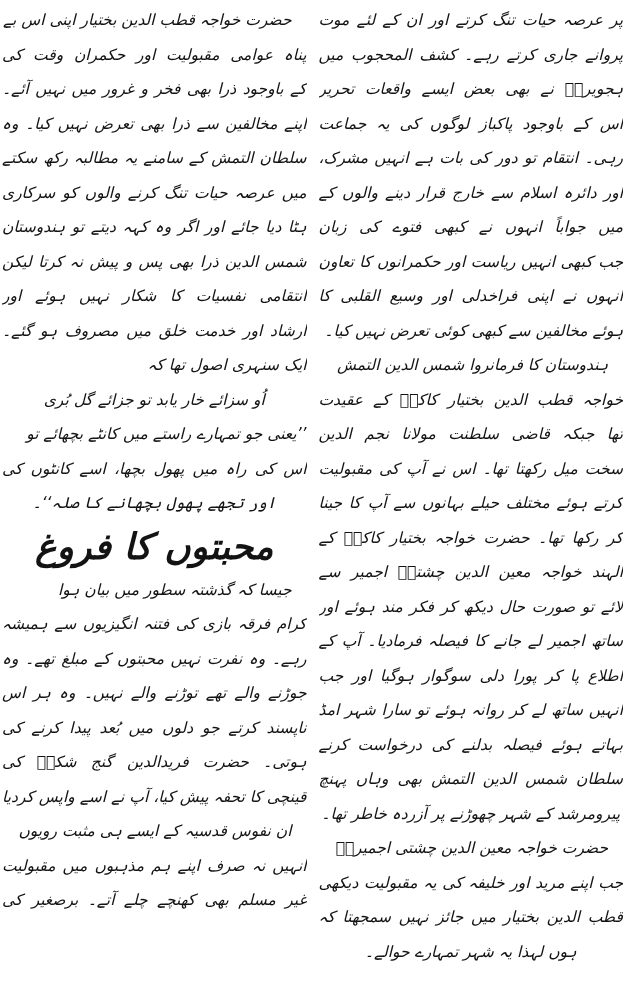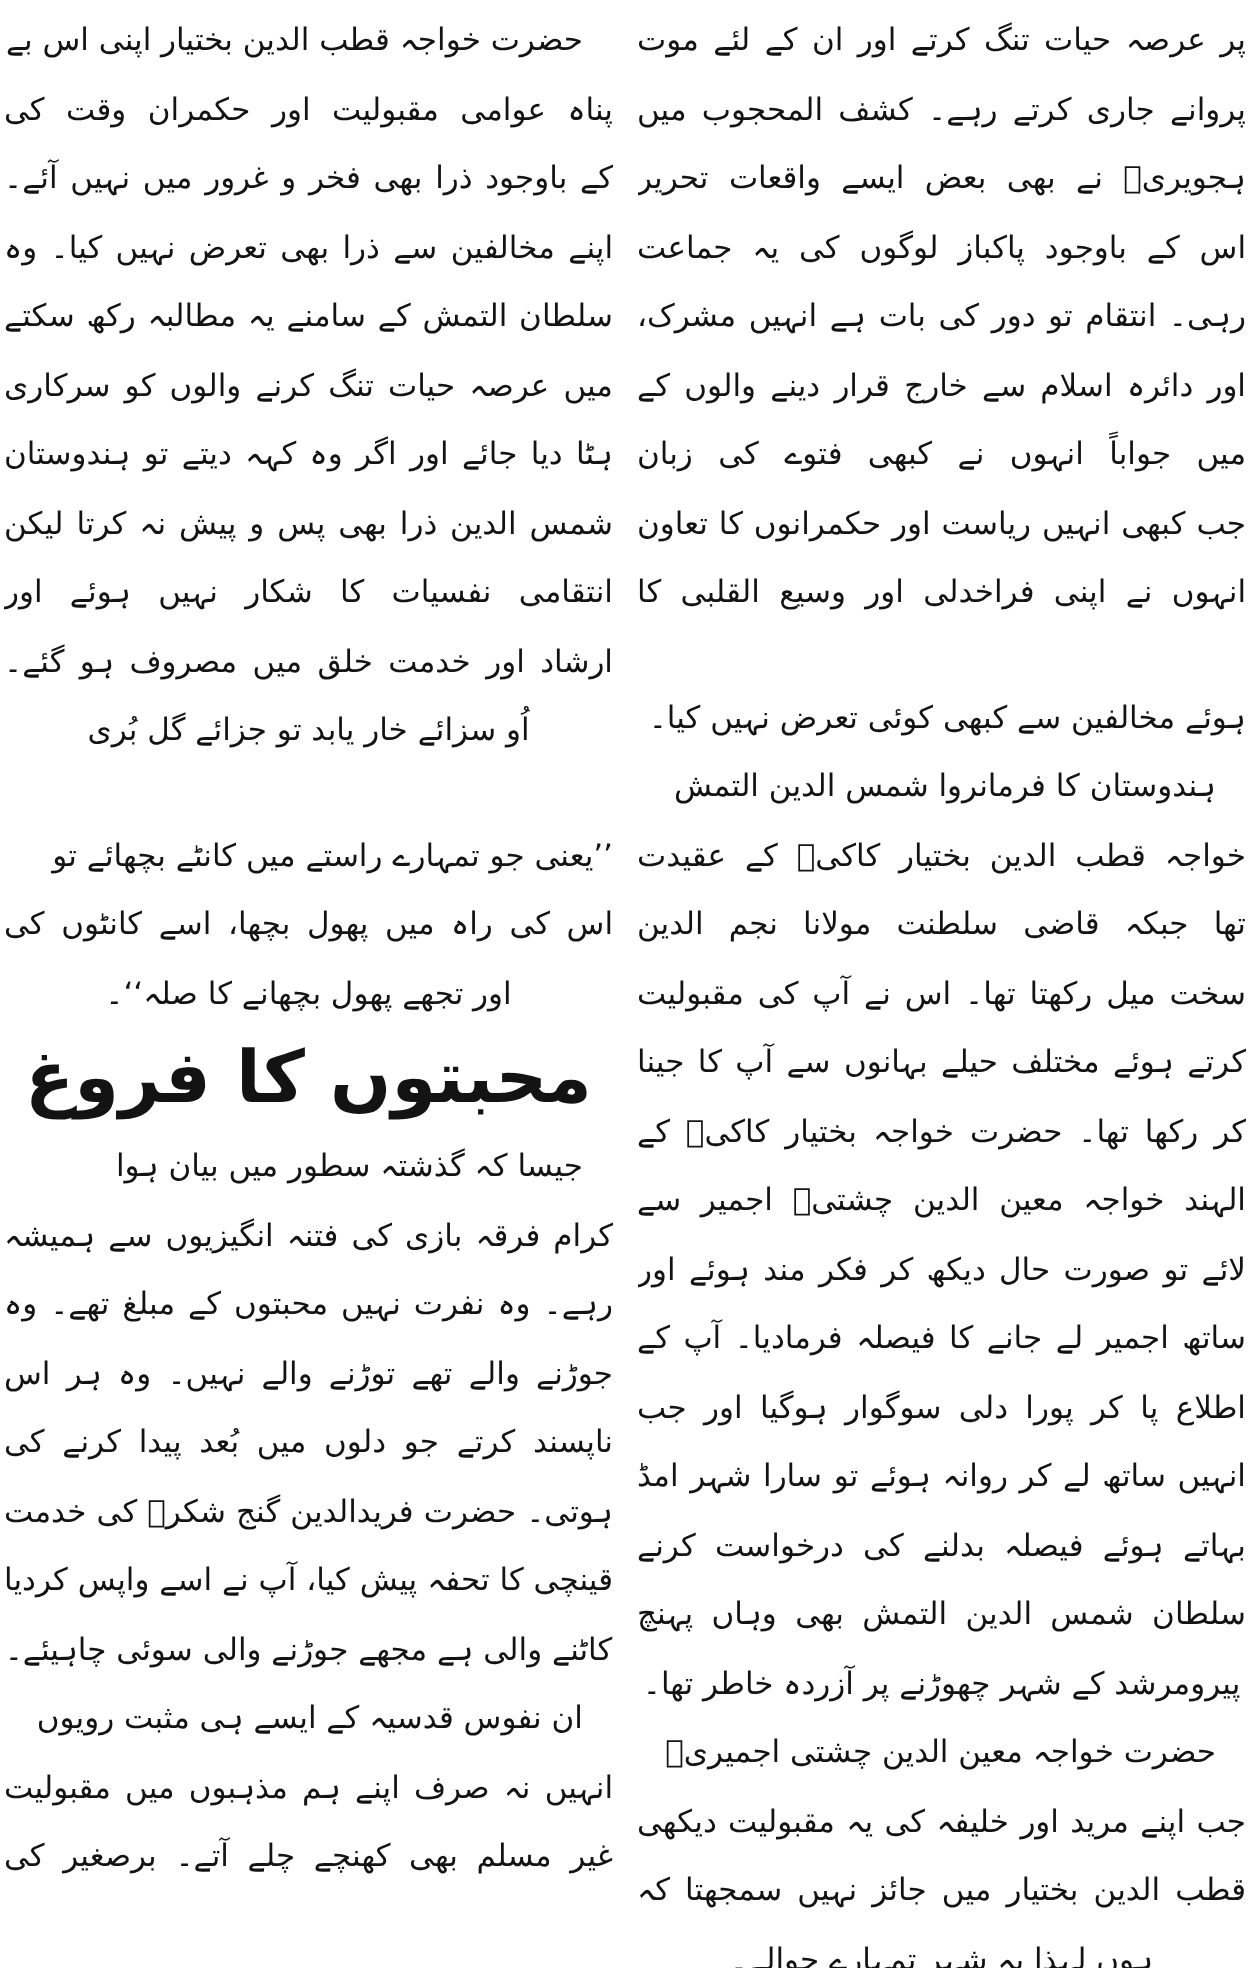--- a/index.html
+++ b/index.html
@@ -15,33 +15,34 @@
   .page {
     box-sizing: border-box;
     width: 625px; height: 984px;
     padding: 3px 2px 0 2px;
     display: flex;
     gap: 12px;
   }
   .col {
     flex: 1 1 0;
     min-width: 0;
+    font-style: italic;
   }
   .line {
     font-size: 15.5px;
     height: 34.5px;
     line-height: 34.5px;
     overflow: hidden;
     direction: rtl;
     unicode-bidi: isolate;
   }
   
   .j { text-align: justify; text-align-last: justify; }
   
-  .r { text-align: right; text-align-last: right; margin-top: 28px; }
+  .r { text-align: right; text-align-last: right; }
   
   .start { text-align: right; text-align-last: right; padding-right: 15px; }
   
   .c { text-align: center; text-align-last: center; }
   
   .e { text-align: center; text-align-last: center; }
   .heading {
     font-size: 36px;
     font-weight: bold;
     height: 52px;
@@ -89,30 +90,30 @@
       <div class="line start">حضرت خواجہ قطب الدین بختیار اپنی اس بے</div>
       <div class="line j">پناہ عوامی مقبولیت اور حکمران وقت کی عقیدت و نیاز مندی</div>
       <div class="line j">کے باوجود ذرا بھی فخر و غرور میں نہیں آئے۔ انہوں نے</div>
       <div class="line j">اپنے مخالفین سے ذرا بھی تعرض نہیں کیا۔ وہ چاہتے تو</div>
       <div class="line j">سلطان التمش کے سامنے یہ مطالبہ رکھ سکتے تھے کہ مجھ پر دلی</div>
       <div class="line j">میں عرصہ حیات تنگ کرنے والوں کو سرکاری عہدوں سے</div>
       <div class="line j">ہٹا دیا جائے اور اگر وہ کہہ دیتے تو ہندوستان کا عظیم فرمانروا</div>
       <div class="line j">شمس الدین ذرا بھی پس و پیش نہ کرتا لیکن حضرت ذرا بھی</div>
       <div class="line j">انتقامی نفسیات کا شکار نہیں ہوئے اور خاموشی سے رشد و</div>
       <div class="line j">ارشاد اور خدمت خلق میں مصروف ہو گئے۔ ان کی زندگی کا</div>
+      <div class="line r">ایک سنہری اصول تھا کہ</div>
       <div class="line c">اُو سزائے خار یابد تو جزائے گل بُری</div>
       <div class="line r">’’یعنی جو تمہارے راستے میں کانٹے بچھائے تو</div>
       <div class="line j">اس کی راہ میں پھول بچھا، اسے کانٹوں کی سزا مل جائے گی</div>
       <div class="line e">اور تجھے پھول بچھانے کا صلہ‘‘۔</div>
       <div class="line heading">محبتوں کا فروغ</div>
       <div class="line start">جیسا کہ گذشتہ سطور میں بیان ہوا صوفیائے</div>
       <div class="line j">کرام فرقہ بازی کی فتنہ انگیزیوں سے ہمیشہ نفور اور دور</div>
       <div class="line j">رہے۔ وہ نفرت نہیں محبتوں کے مبلغ تھے۔ وہ دلوں کو باہم</div>
       <div class="line j">جوڑنے والے تھے توڑنے والے نہیں۔ وہ ہر اس بات کو</div>
       <div class="line j">ناپسند کرتے جو دلوں میں بُعد پیدا کرنے کی علامت</div>
       <div class="line j">ہوتی۔ حضرت فریدالدین گنج شکرؒ کی خدمت میں کسی نے</div>
       <div class="line j">قینچی کا تحفہ پیش کیا، آپ نے اسے واپس کردیا اور فرمایا یہ</div>
-      <div class="line e">کاٹنے والی ہے مجھے جوڑنے والی سوئی چاہیئے۔</div>
       <div class="line start">ان نفوس قدسیہ کے ایسے ہی مثبت رویوں نے</div>
       <div class="line j">انہیں نہ صرف اپنے ہم مذہبوں میں مقبولیت عطا کی بلکہ</div>
       <div class="line j">غیر مسلم بھی کھنچے چلے آتے۔ برصغیر کی تاریخ گواہ ہے کہ</div>
     </div>
 </div>
 
 </body></html>

